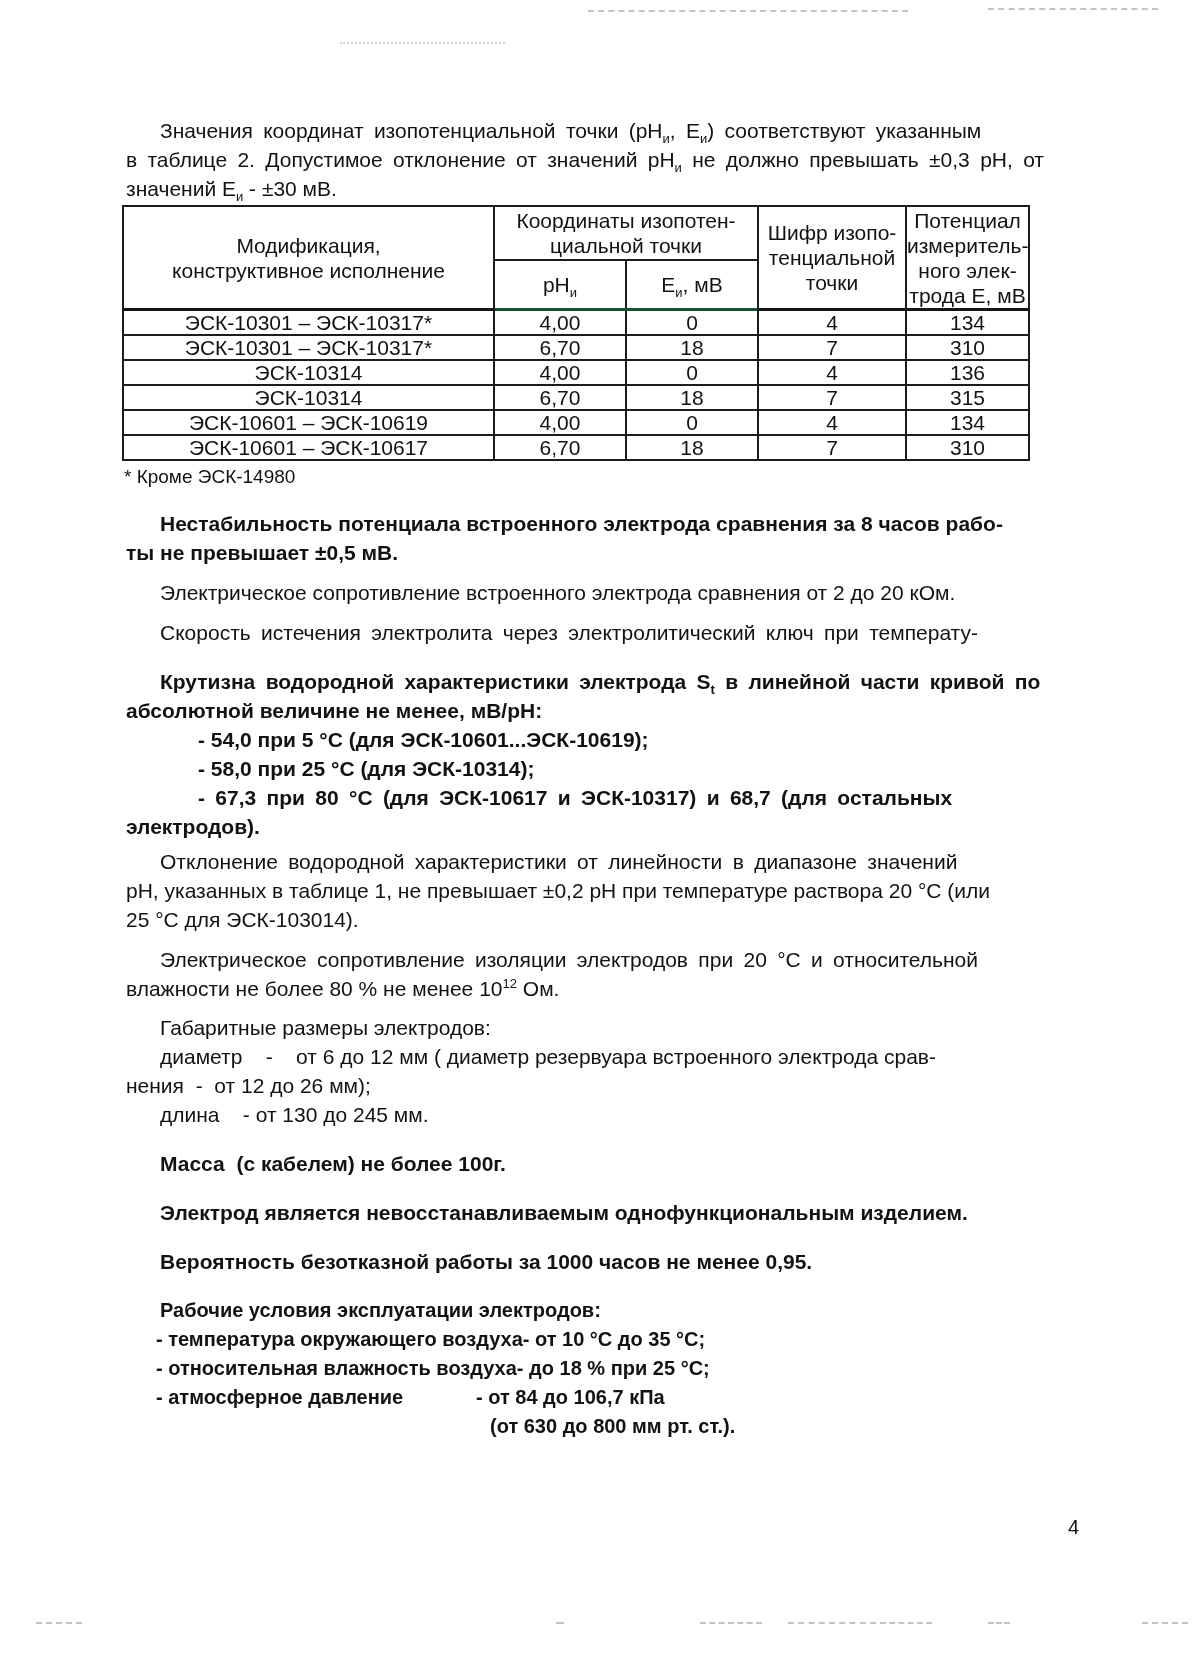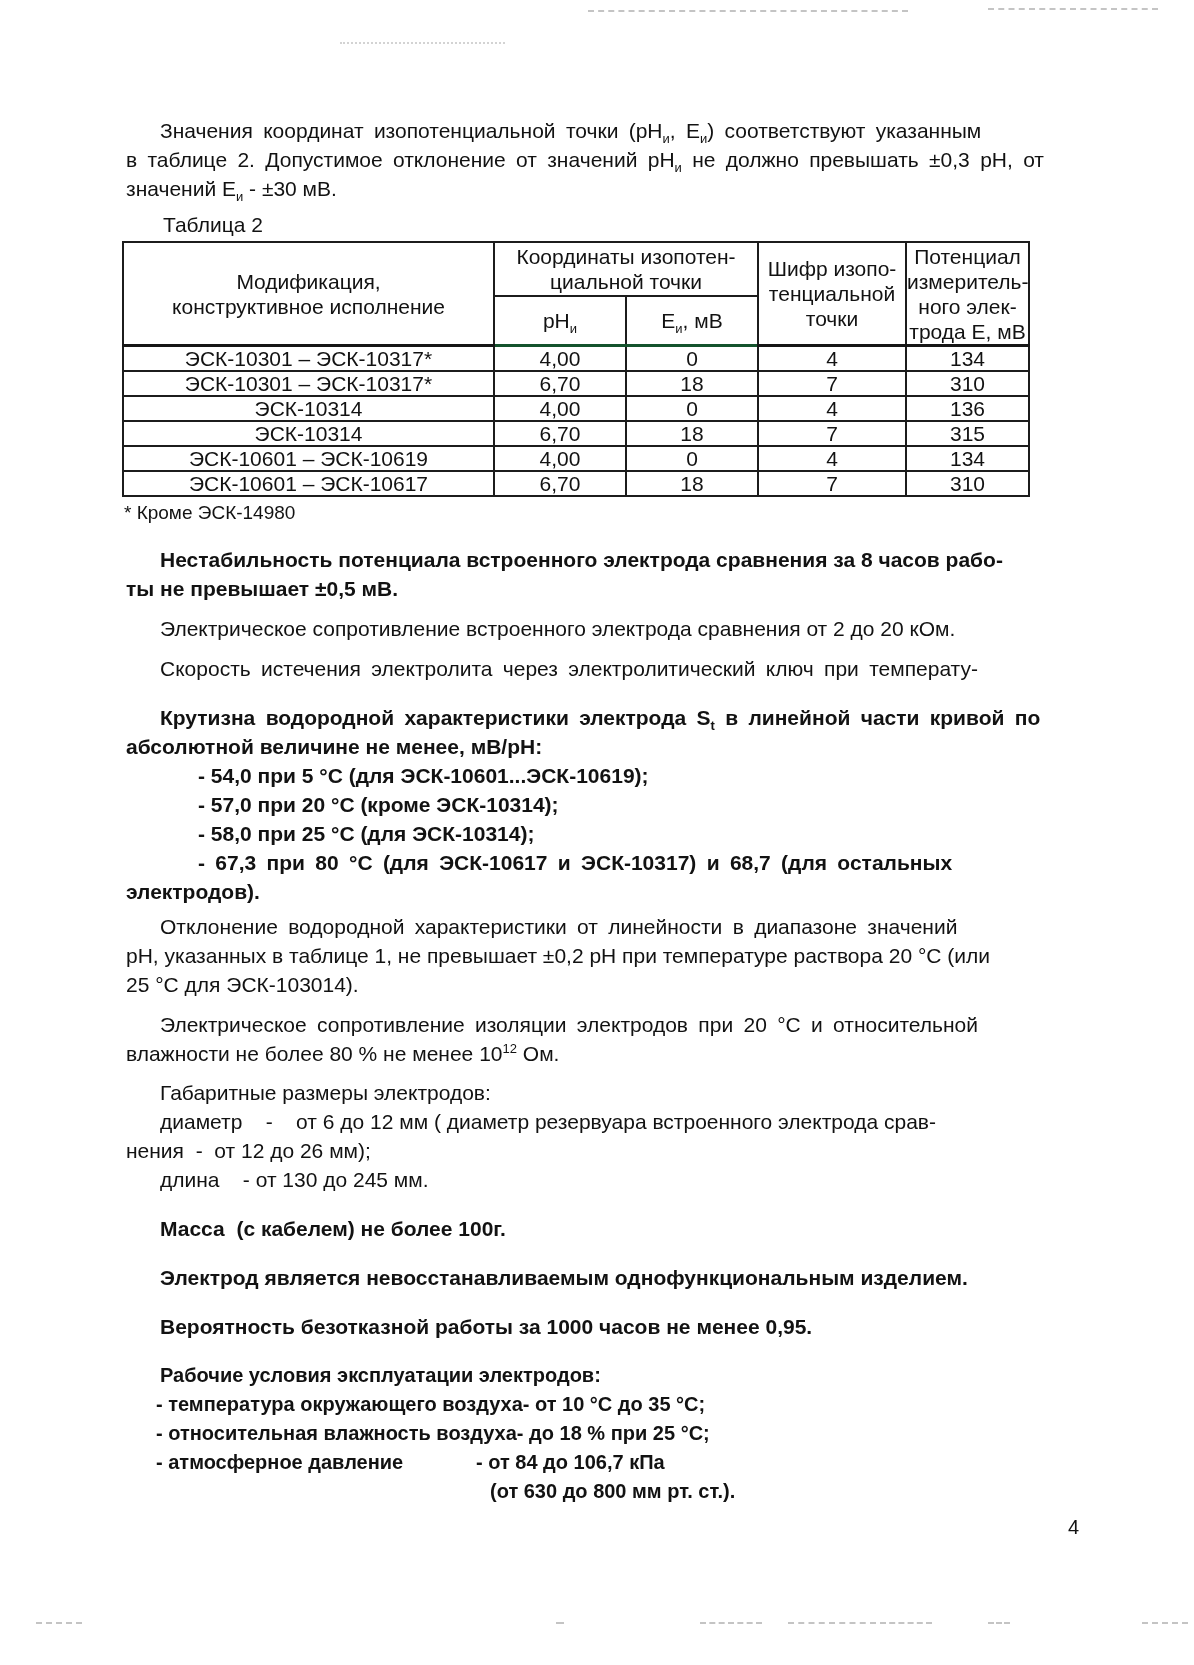--- a/index.html
+++ b/index.html
@@ -65,21 +65,20 @@
   <div class="artifact" style="left:1142px; top:1622px; width:46px;"></div>
 
   <div class="content">
 
     <div class="para">
       <div class="line indent wide"><span>Значения координат изопотенциальной точки (pH</span><sub class="sb">и</sub><span>, Е</span><sub class="sb">и</sub><span>) соответствуют указанным</span></div>
       <div class="line wide"><span>в таблице 2. Допустимое отклонение от значений pH</span><sub class="sb">и</sub><span> не должно превышать ±0,3 pH, от</span></div>
       <div class="line"><span>значений Е</span><sub class="sb">и</sub><span> - ±30 мВ.</span></div>
     </div>
 
-    <div class="caption">Таблица 2</div>
 
     <table class="spec">
       <colgroup>
         <col style="width:371px">
           <col style="width:132px">
           <col style="width:132px">
           <col style="width:148px">
           <col style="width:123px">
       </colgroup>
       <thead>
@@ -159,21 +158,20 @@
     </div>
 
     <div class="para mt11">
       <div class="line indent wide">Скорость истечения электролита через электролитический ключ при температу-</div>
     </div>
 
     <div class="para mt8">
       <div class="line indent wide"><span>Крутизна водородной характеристики электрода S</span><sub class="sb">t</sub><span> в линейной части кривой по</span></div>
       <div class="line">абсолютной величине не менее, мВ/pH:</div>
       <div class="line items">- 54,0 при 5 °С (для ЭСК-10601...ЭСК-10619);</div>
-      <div class="line items">- 57,0 при 20 °С (кроме ЭСК-10314);</div>
       <div class="line items">- 58,0 при 25 °С (для ЭСК-10314);</div>
       <div class="line items wide">- 67,3 при 80 °С (для ЭСК-10617 и ЭСК-10317) и 68,7 (для остальных</div>
       <div class="line">электродов).</div>
     </div>
 
     <div class="para mt6">
       <div class="line indent wide">Отклонение водородной характеристики от линейности в диапазоне значений</div>
       <div class="line">pH, указанных в таблице 1, не превышает ±0,2 pH при температуре раствора 20 °С (или</div>
       <div class="line">25 °С для ЭСК-103014).</div>
     </div>

